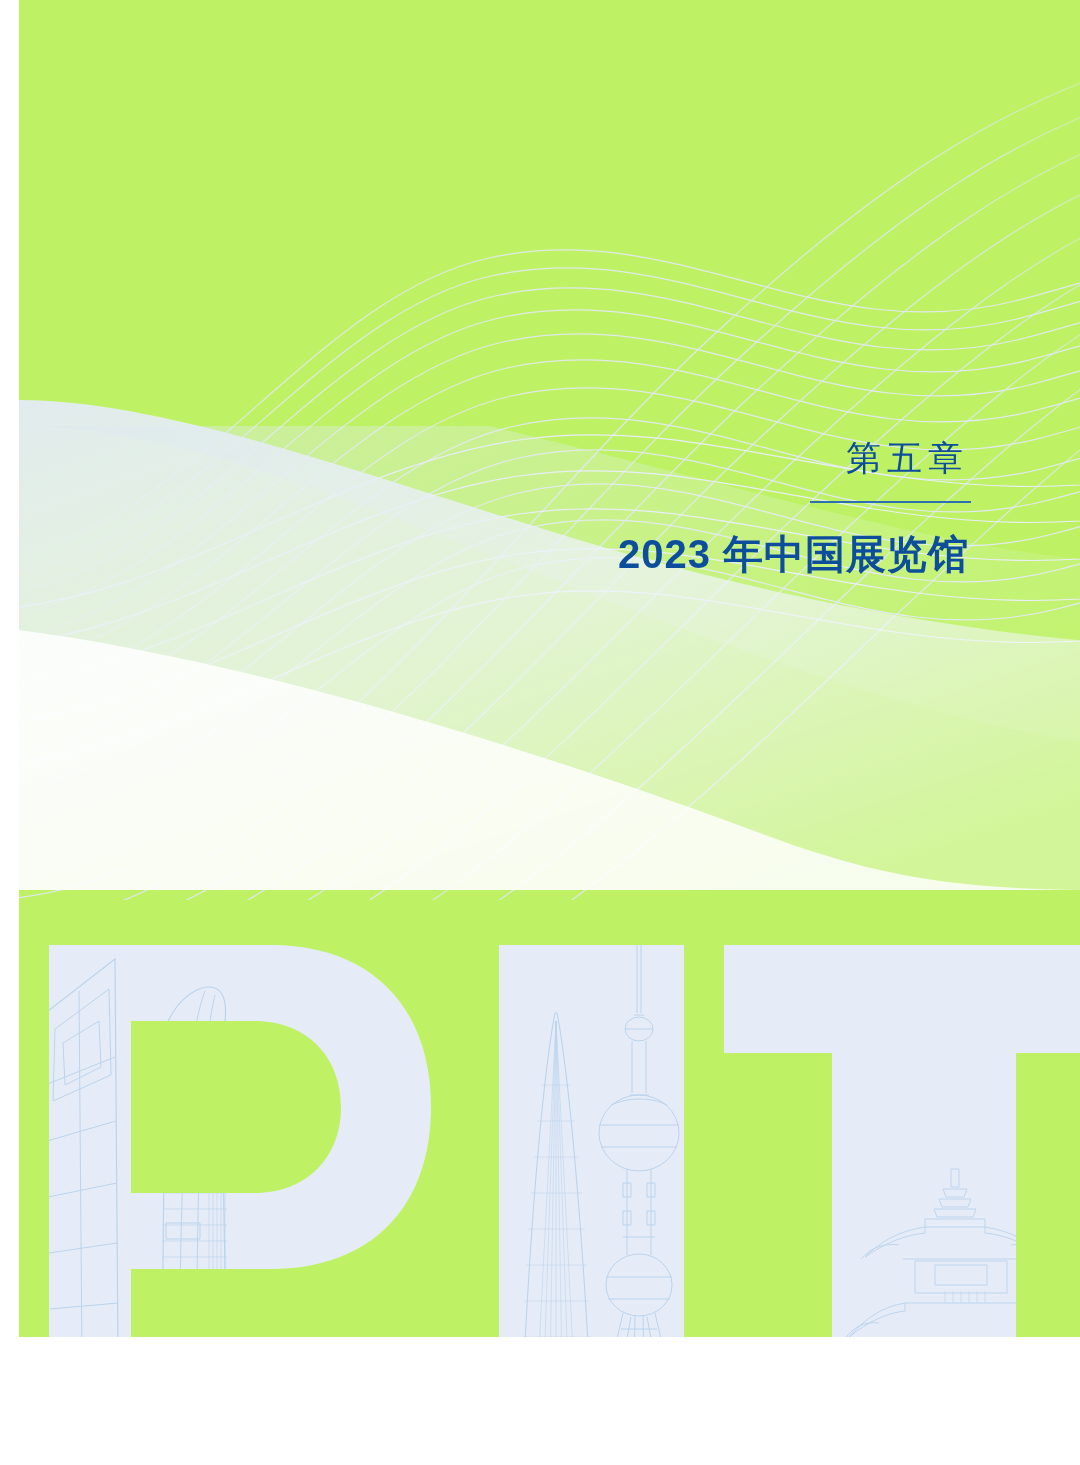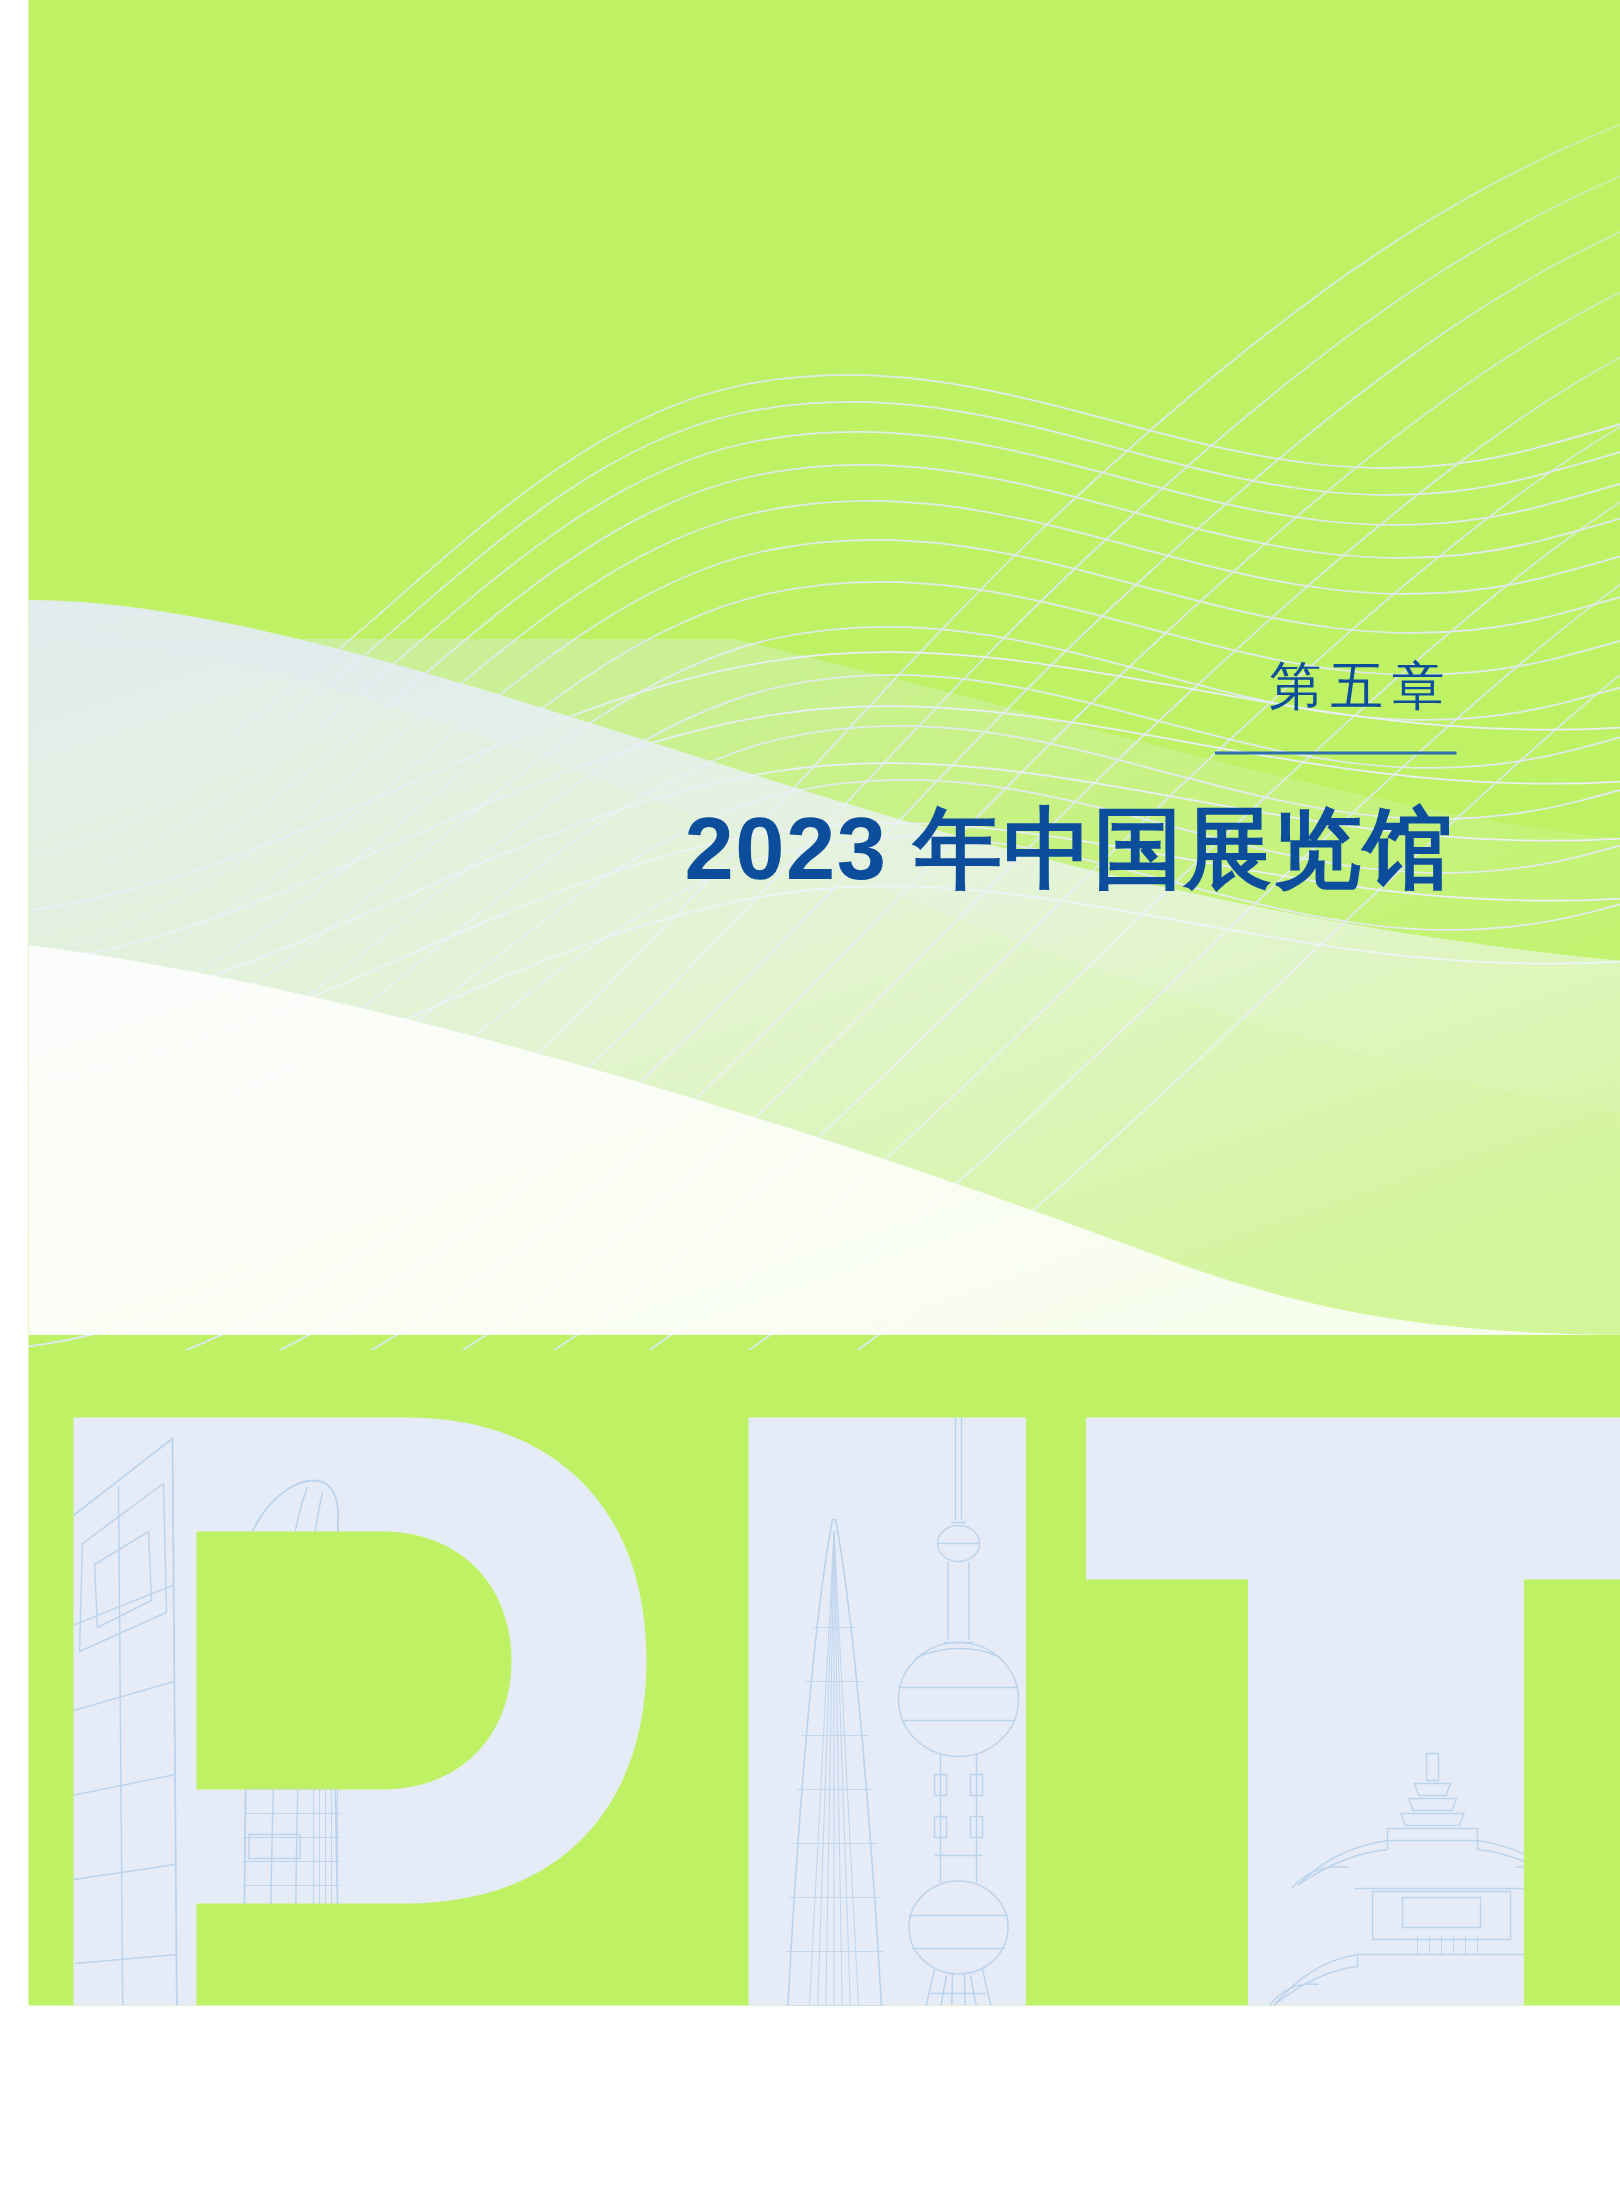--- a/index.html
+++ b/index.html
@@ -60,21 +60,21 @@
 
   #chapter-rule {
     margin: 26px 0 0 auto;
     width: 161px;
     height: 2px;
     background: #2E6FB0;
   }
 
   #chapter-title {
     margin-top: 26px;
-    font-size: 59px;
+    font-size: 40px;
     line-height: 1.26;
     letter-spacing: 1px;
     color: #0C4E9B;
     font-weight: 700;
     padding-right: 2px;
   }
   #chapter-title .ln { display: block; white-space: nowrap; }
 
   
   #pit-art {

